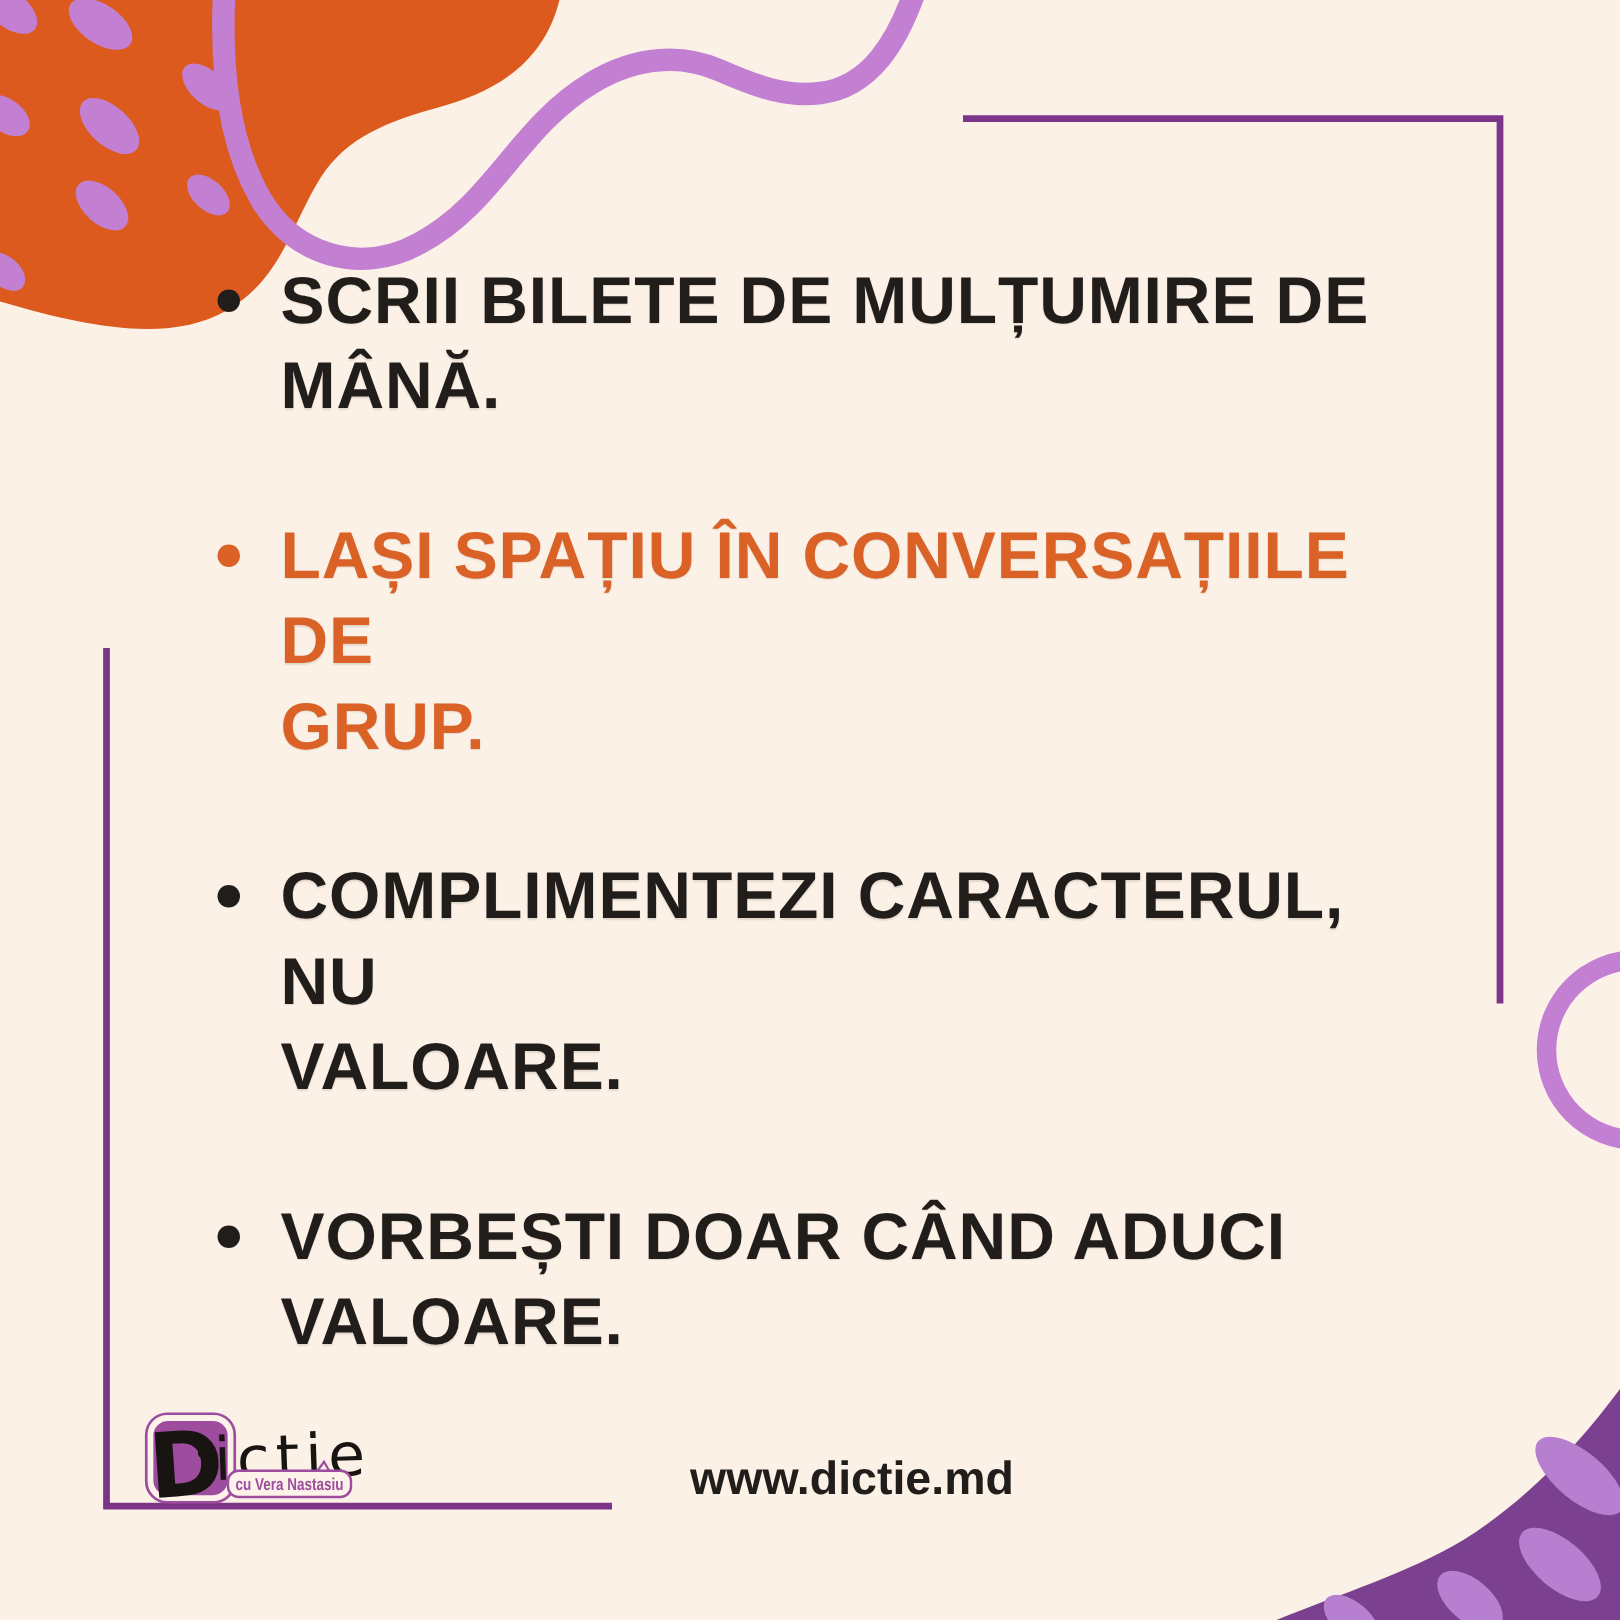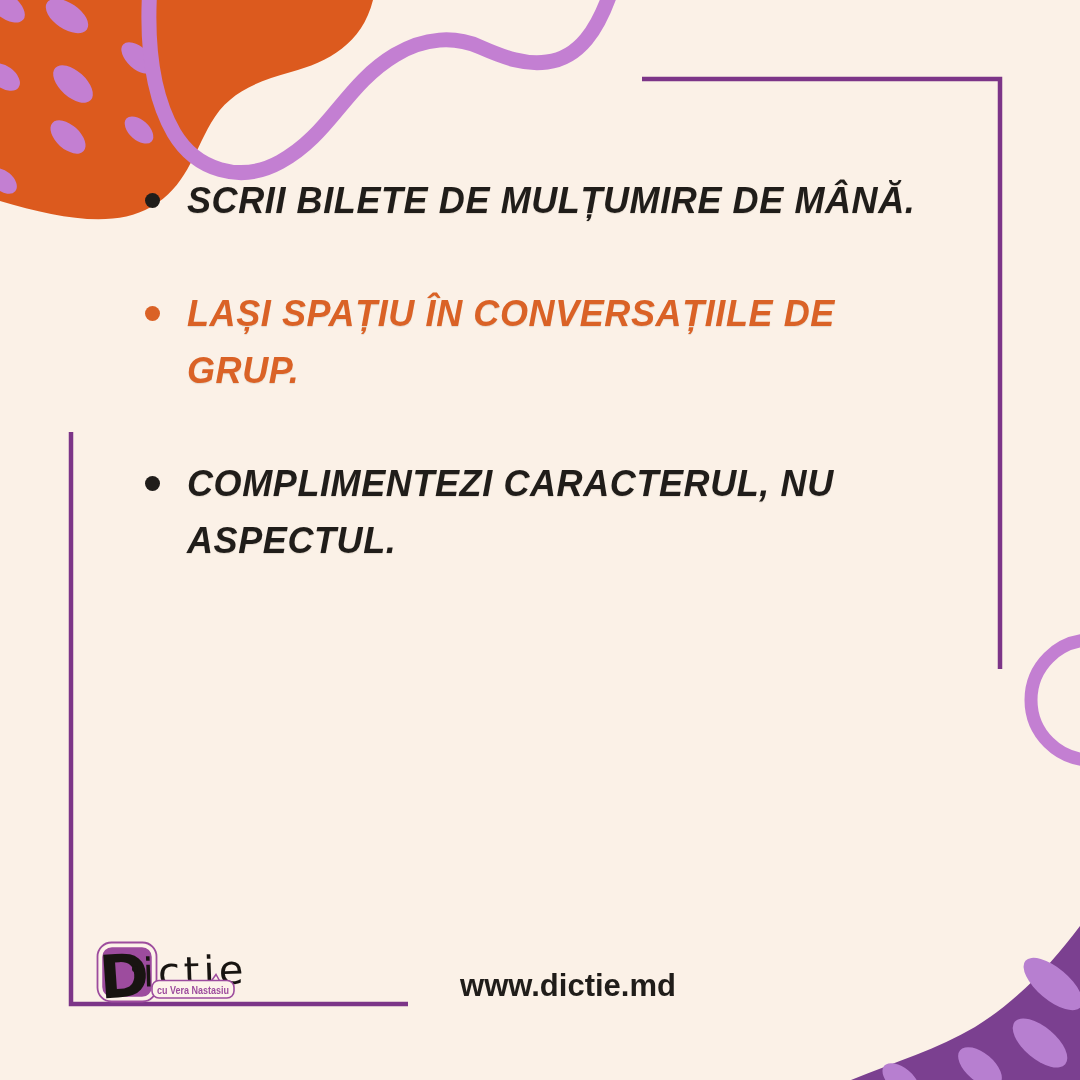--- a/index.html
+++ b/index.html
@@ -24,27 +24,26 @@
   .deco{position:absolute;inset:0;width:1080px;height:1080px;}
   .benefits{
     position:absolute;
     left:143px;top:172px;width:830px;
     margin:0;padding:0;list-style:none;
   }
   .benefits li{
     position:relative;
     padding-left:44px;
     margin:0 0 56px 0;
-    font-size:36px;
+    font-size:44px;
     font-weight:700;
     line-height:57px;
     letter-spacing:0.6px;
     white-space:pre-line;
     text-shadow:0 1px 1px rgba(60,40,20,0.12);
-    font-style:italic;
   }
   .benefits li::before{
     content:"";
     position:absolute;
     left:2px;top:21px;
     width:15px;height:15px;
     border-radius:50%;
     background:currentColor;
   }
   .benefits li.dark{color:var(--text-dark);}
@@ -96,21 +95,23 @@
       <ellipse cx="980" cy="1067" rx="26" ry="14" transform="rotate(40 980 1067)"></ellipse>
       <ellipse cx="901" cy="1080" rx="22" ry="12" transform="rotate(40 901 1080)"></ellipse>
     </g>
   </svg>
 
   <ul class="benefits">
       <li class="dark">SCRII BILETE DE MULȚUMIRE DE MÂNĂ.</li>
       <li class="orange">LAȘI SPAȚIU ÎN CONVERSAȚIILE DE
 GRUP.</li>
       <li class="dark">COMPLIMENTEZI CARACTERUL, NU
-ASPECTUL.</li>
+VALOARE.</li>
+      <li class="dark">VORBEȘTI DOAR CÂND ADUCI
+VALOARE.</li>
     </ul>
 
   <svg class="logo" viewBox="0 0 170 75">
     <rect x="12.5" y="9.5" width="59" height="59" rx="14" style="fill:none;stroke:var(--logo-purple);" stroke-width="1.8"></rect>
     <rect x="16" y="13" width="52" height="52" rx="11" style="fill:var(--logo-purple);" stroke="#FDF3EA" stroke-width="2.5"></rect>
     <text x="14" y="64" font-size="60" font-weight="bold" fill="#181411" font-family="DejaVu Sans, sans-serif" transform="rotate(-4 40 40)">D</text>
     <circle cx="50" cy="36" r="3" fill="#181411"></circle>
     <text x="58" y="52" font-size="40" fill="#181411" letter-spacing="4" font-family="DejaVu Sans, sans-serif" transform="rotate(-2 110 45)">ictie</text>
     <path d="M126,48.5 l5,-7 l4,7" fill="#FDF3EA" style="stroke:var(--logo-purple);" stroke-width="1.5"></path>
     <rect x="67" y="47.5" width="82" height="17.5" rx="7" fill="#FDF3EA" style="stroke:var(--logo-purple);" stroke-width="1.6"></rect>

